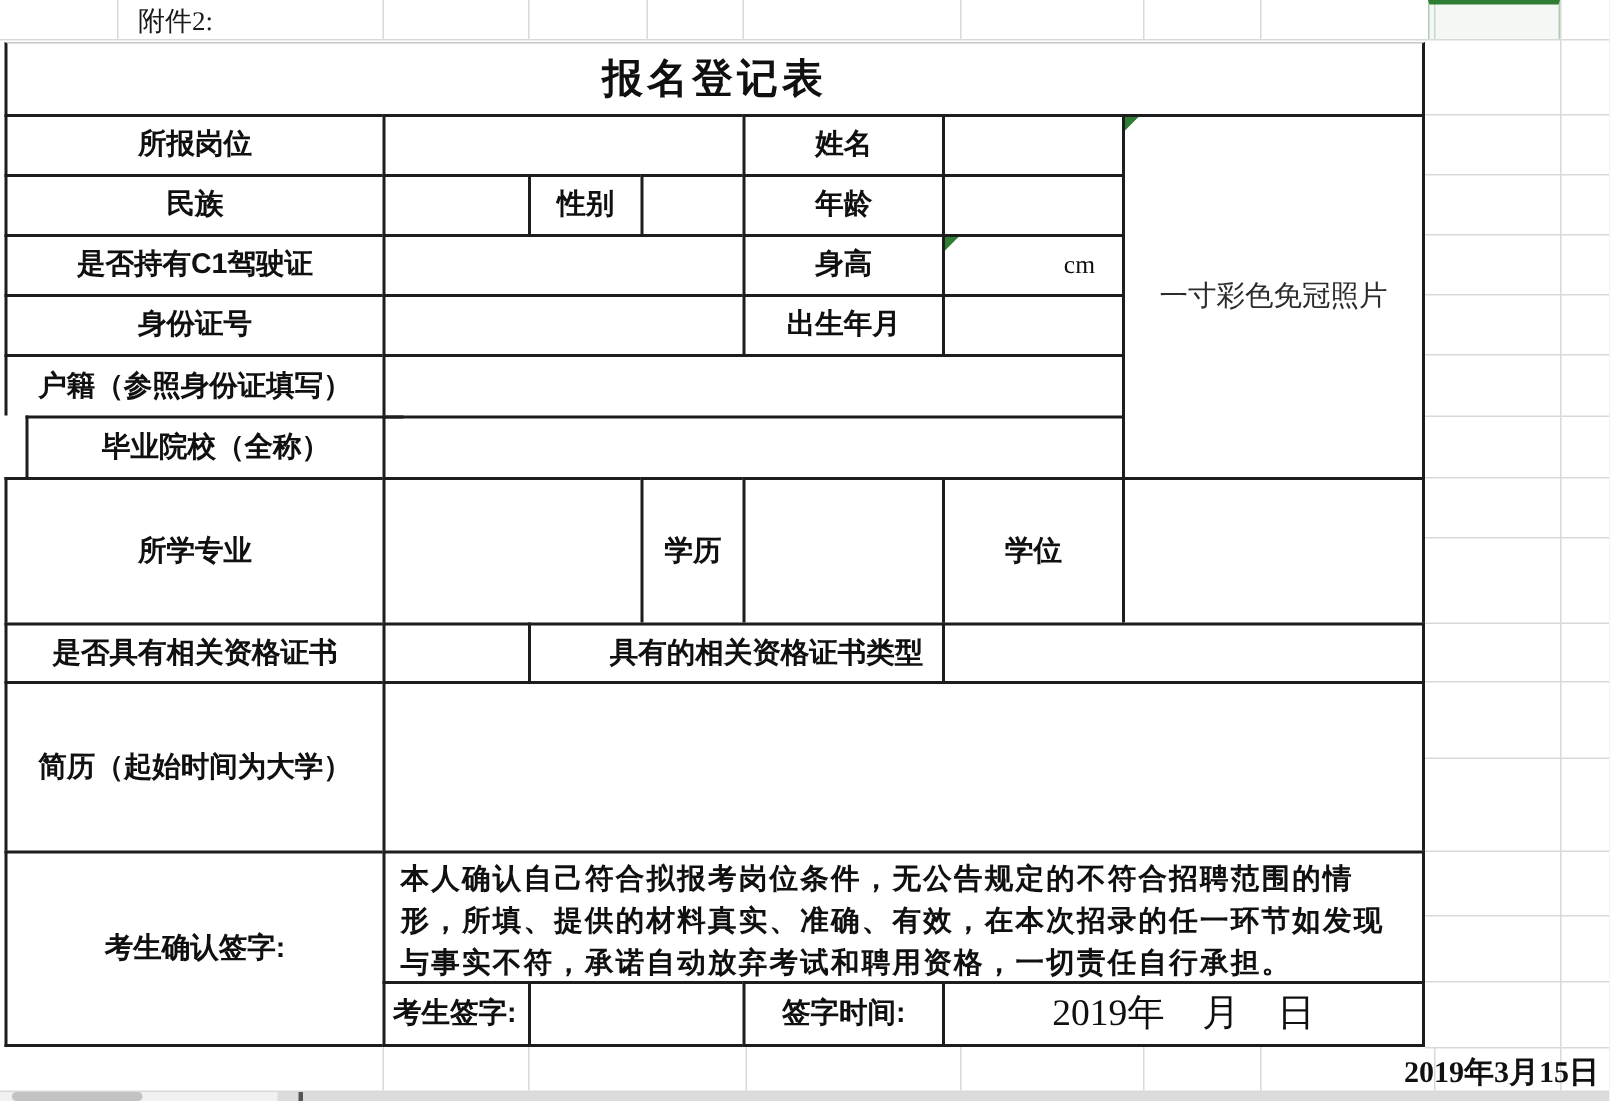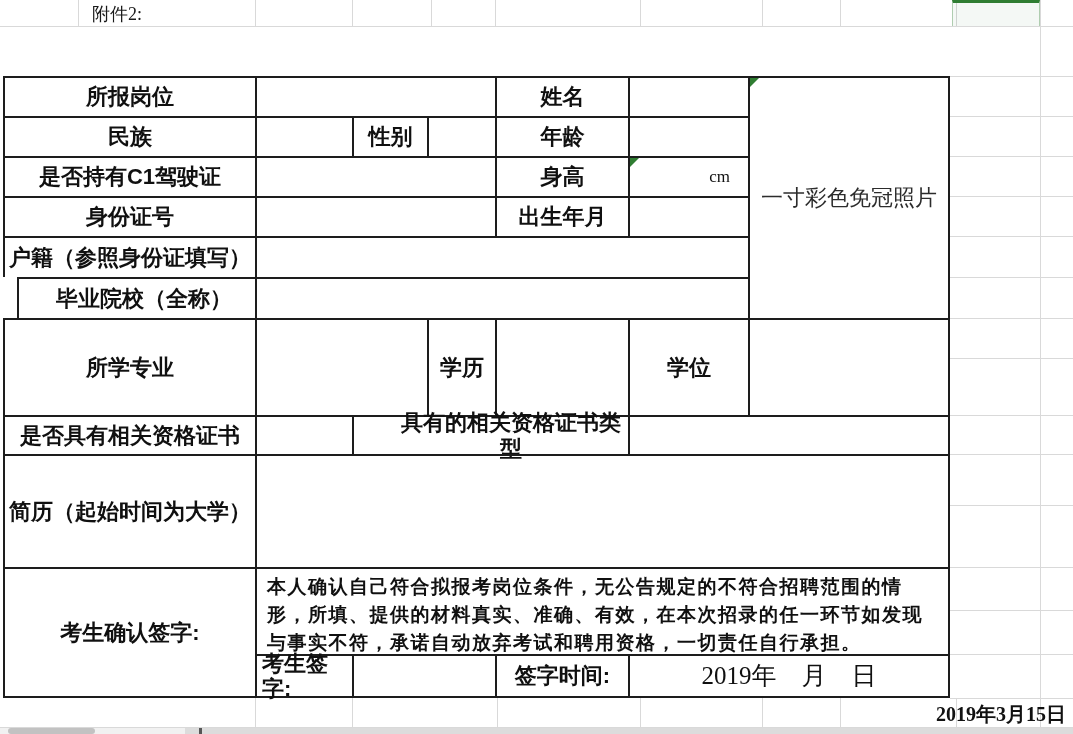--- a/index.html
+++ b/index.html
@@ -14,21 +14,21 @@
   }
   
   .gl{position:absolute;background:var(--grid);}
   .glh{height:1px;}
   .glv{width:1px;}
   
   .cell{
     position:absolute;box-sizing:border-box;
     border-left:2px solid var(--b);border-top:2px solid var(--b);
     display:flex;align-items:center;justify-content:center;
-    font-weight:bold;font-size:22px;line-height:1.15;color:#101010;
+    font-weight:bold;font-size:19px;line-height:1.15;color:#101010;
     text-align:center;
   }
   .edge-r{border-right:2px solid var(--b);}
   .edge-b{border-bottom:2px solid var(--b);}
   .thin-top{border-top:1px solid #c6c6c6;}
   .left{justify-content:flex-start;text-align:left;padding-left:7px;}
   .right{justify-content:flex-end;text-align:right;padding-right:18px;}
   .serif{font-family:"Liberation Serif",serif;font-weight:normal;}
   #title-cell{font-size:27px;letter-spacing:3px;}
   #photo-cell{font-family:Liberation Serif, serif;font-weight:normal;color:#2c2c2c;}
@@ -99,20 +99,21 @@
   <div class="gl glv" style="left:352px;top:698px;height:29px;"></div>
   <div class="gl glv" style="left:497px;top:698px;height:29px;"></div>
   <div class="gl glv" style="left:640px;top:698px;height:29px;"></div>
   <div class="gl glv" style="left:762px;top:698px;height:29px;"></div>
   <div class="gl glv" style="left:840px;top:698px;height:29px;"></div>
   <div class="gl glv" style="left:956px;top:698px;height:29px;"></div>
 
   <div id="attachment-label">附件2:</div>
   <div id="selected-cell"></div>
 
+  <div class="cell thin-top edge-r" id="title-cell" style="left:3px;top:28px;width:947px;height:48px;">报名登记表</div>
 
   <div class="cell" style="left:3px;top:76px;width:252px;height:40px;">所报岗位</div>
   <div class="cell" style="left:255px;top:76px;width:240px;height:40px;"></div>
   <div class="cell" style="left:495px;top:76px;width:133px;height:40px;">姓名</div>
   <div class="cell" style="left:628px;top:76px;width:120px;height:40px;"></div>
   <div class="cell edge-r" id="photo-cell" style="left:748px;top:76px;width:202px;height:242px;">一寸彩色免冠照片</div>
   <div class="tri" style="left:750px;top:78px;"></div>
 
   <div class="cell" style="left:3px;top:116px;width:252px;height:40px;">民族</div>
   <div class="cell" style="left:255px;top:116px;width:97px;height:40px;"></div>

